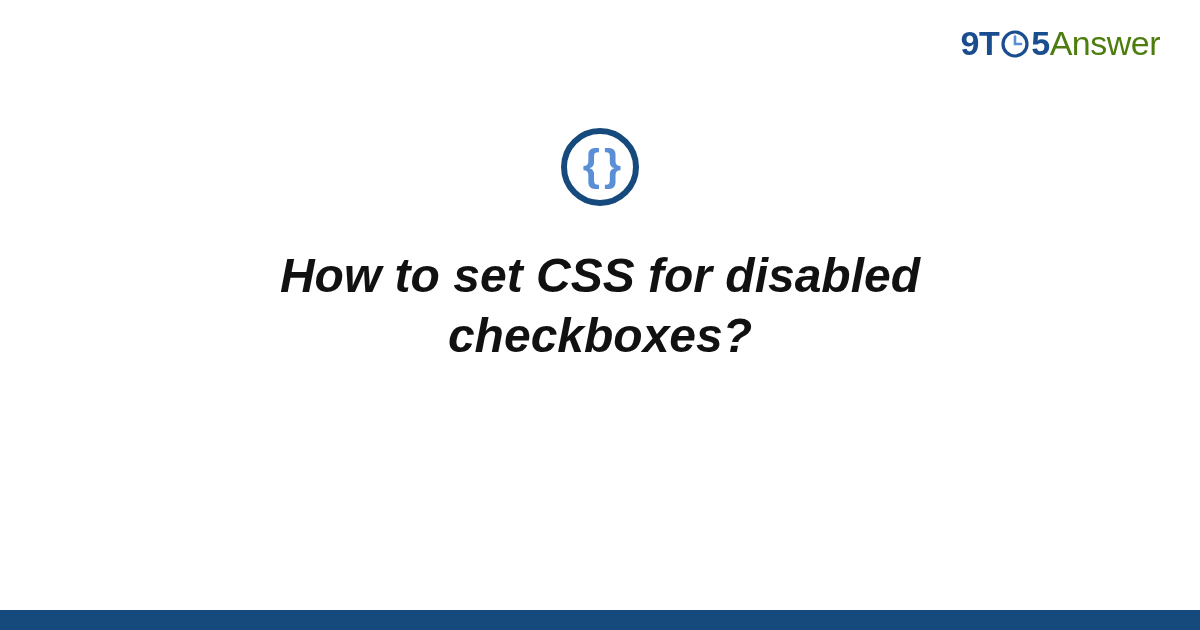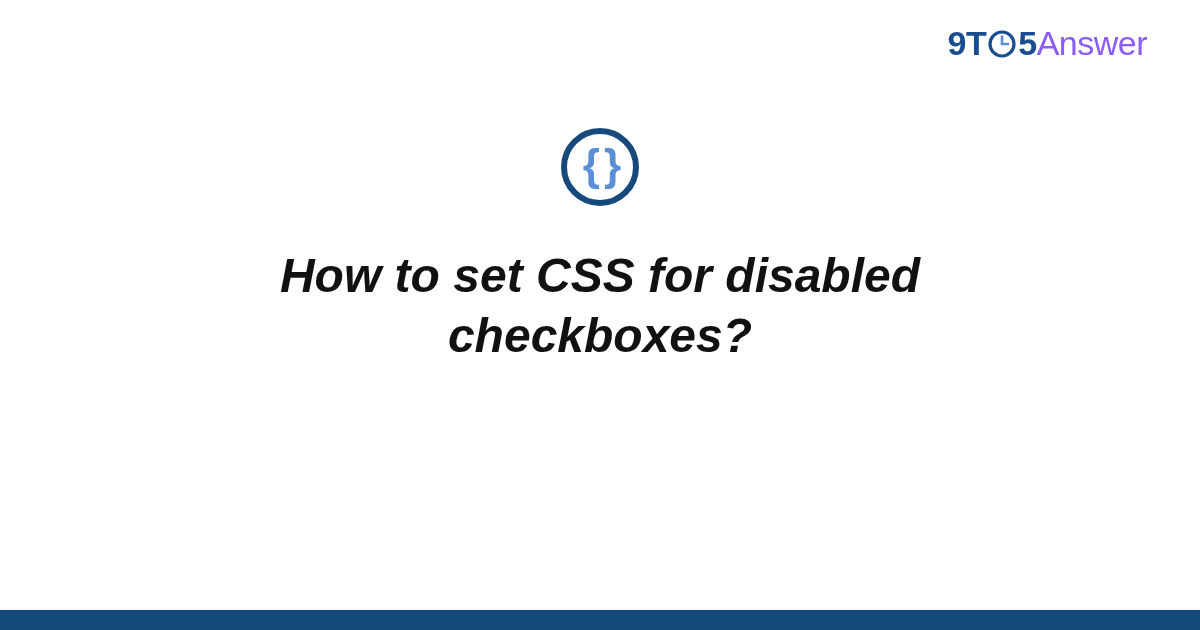--- a/index.html
+++ b/index.html
@@ -11,21 +11,21 @@
       width: 1200px;
       height: 630px;
       background: #ffffff;
       font-family: -apple-system, BlinkMacSystemFont, "Segoe UI", Helvetica, Arial, sans-serif;
       position: relative;
       overflow: hidden;
     }
     .logo-wrap {
       position: absolute;
       top: 24px;
-      right: 53px;
+      right: 40px;
       display: flex;
       align-items: baseline;
       font-size: 34px;
       font-weight: 600;
       letter-spacing: -0.5px;
     }
     .logo-9t {
       color: #1a4d8f;
       font-weight: 700;
     }
@@ -35,21 +35,21 @@
       justify-content: center;
       position: relative;
       top: 4px;
       margin: 0 1px;
     }
     .logo-5 {
       color: #1a4d8f;
       font-weight: 700;
     }
     .logo-answer {
-      color: #8b5cf6;
+      color: #4d7c0f;
       font-weight: 500;
     }
     .center-stack {
       position: absolute;
       top: 128px;
       left: 0;
       right: 0;
       display: flex;
       flex-direction: column;
       align-items: center;

